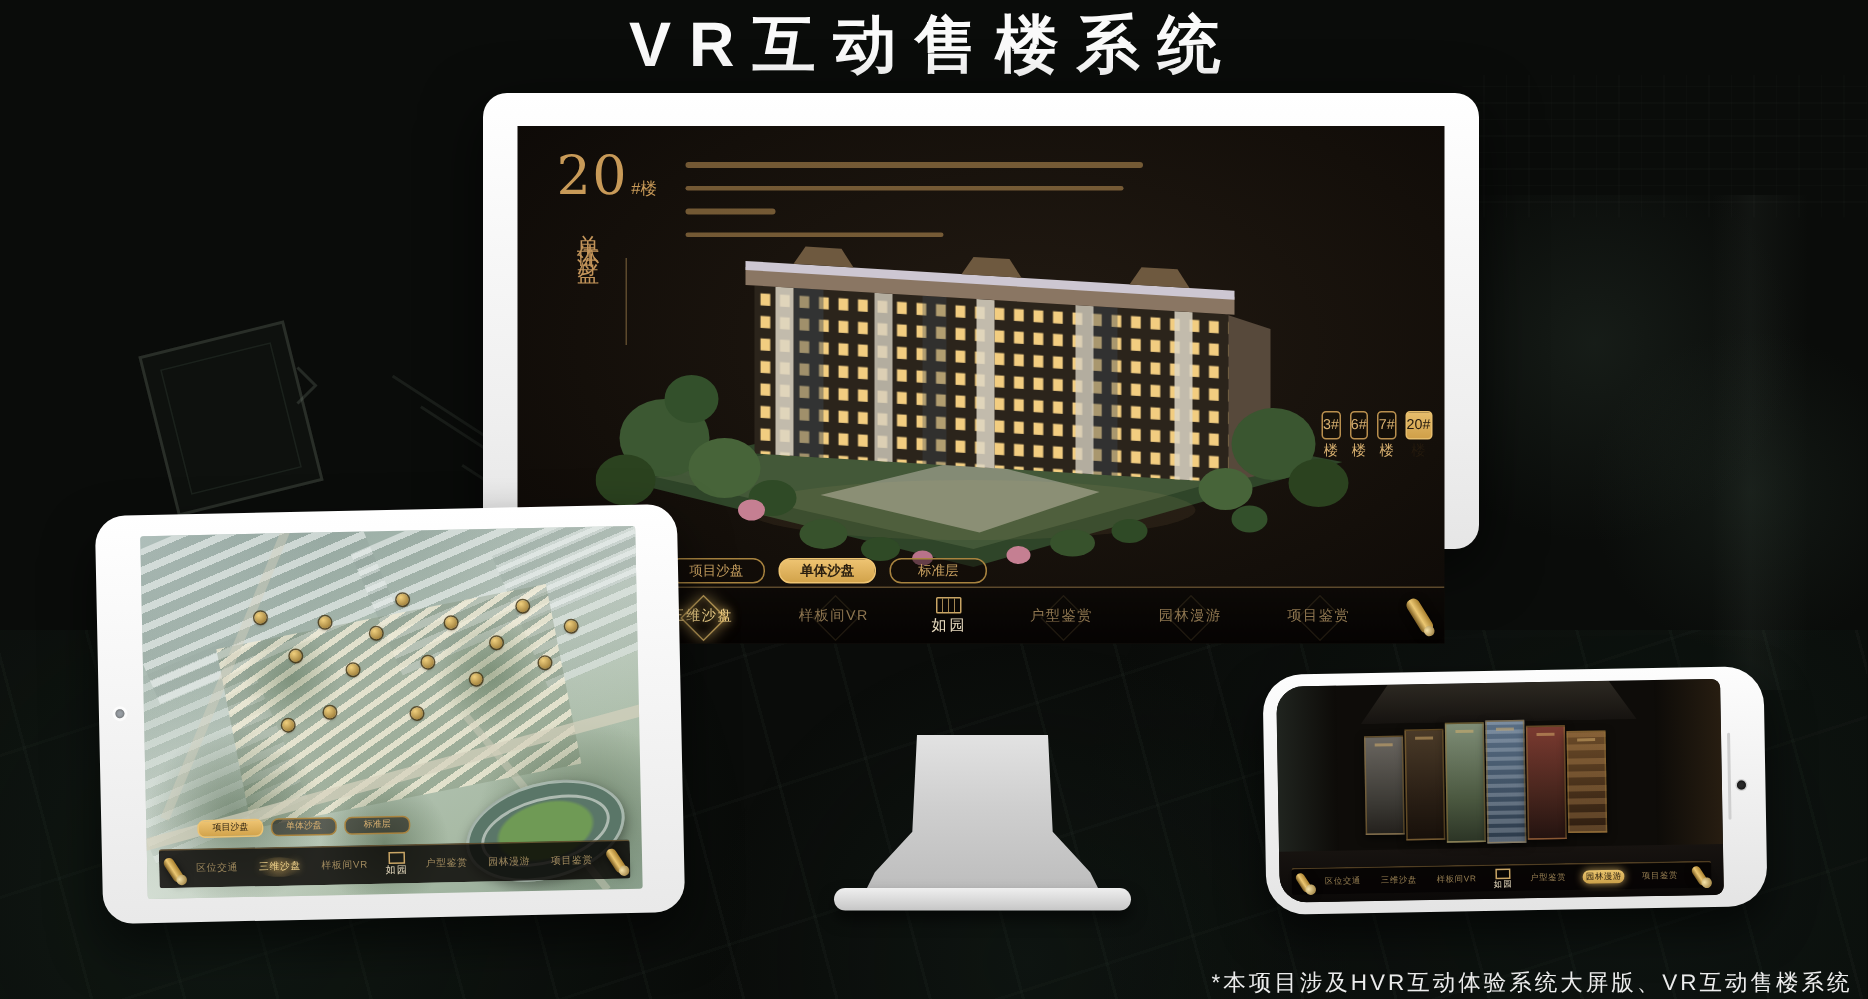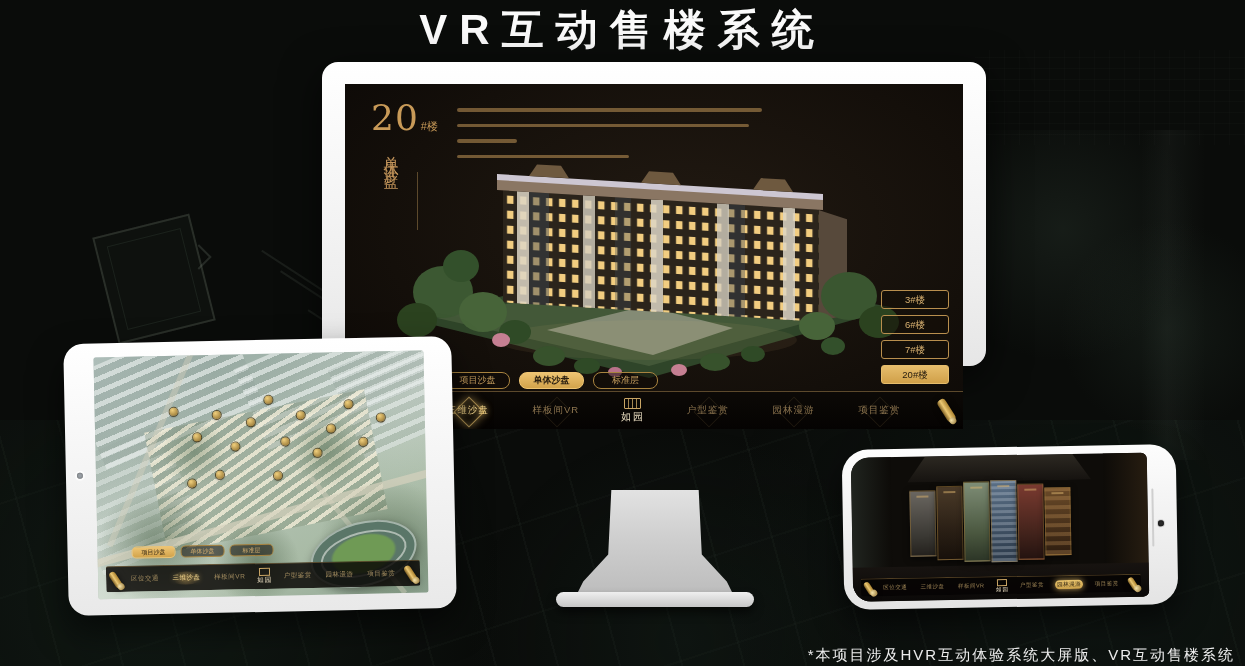--- a/index.html
+++ b/index.html
@@ -58,21 +58,21 @@
   .ms-headline{left:26px;top:16px;color:#c89a58;}
   .ms-num{font-family:"DejaVu Serif",serif;font-size:36px;line-height:1;letter-spacing:1px;}
   .ms-suffix{font-size:11px;margin-left:2px;}
   .ms-vert{margin-top:8px;margin-left:10px;writing-mode:vertical-rl;font-size:15px;
     letter-spacing:6px;color:#c2945a;height:92px;}
   .ms-vline{position:absolute;left:46px;top:72px;width:1px;height:58px;background:rgba(200,160,96,.4);}
   .desc-line{height:3.5px;border-radius:2px;background:rgba(193,149,88,.55);filter:blur(.4px);margin-bottom:12px;}
   .ms-desc{left:112px;top:24px;width:320px;}
   .bldg{left:52px;top:66px;width:505px;height:235px;}
 
-  .floorbtns{right:14px;top:206px;display:flex;flex-direction:column;gap:6px;width:68px;}
+  .floorbtns{right:14px;top:190px;display:flex;flex-direction:row;gap:6px;width:68px;}
   .fbtn{height:17px;line-height:17px;text-align:center;font-size:9.5px;border-radius:3px;
     border:1px solid #b98f4e;color:#d8b070;background:rgba(20,14,8,.55);cursor:pointer;}
   .fbtn.active{background:linear-gradient(180deg,#e6bd6c,#d0a049);color:#241a0e;font-weight:400;border-color:#e6bd6c;}
 
   .vtabs{left:100px;top:288px;display:flex;gap:9px;}
   .vtab{width:63px;height:15px;line-height:15px;text-align:center;font-size:9px;border-radius:8px;
     border:1px solid #a8833f;color:#c8a060;background:rgba(15,10,6,.5);cursor:pointer;}
   .vtab.active{background:linear-gradient(180deg,#eec472,#d2a34b);color:#2a1f10;border-color:#eec472;font-weight:700;}
 
   .mnav{left:0;bottom:0;width:618px;height:38px;display:flex;align-items:center;

